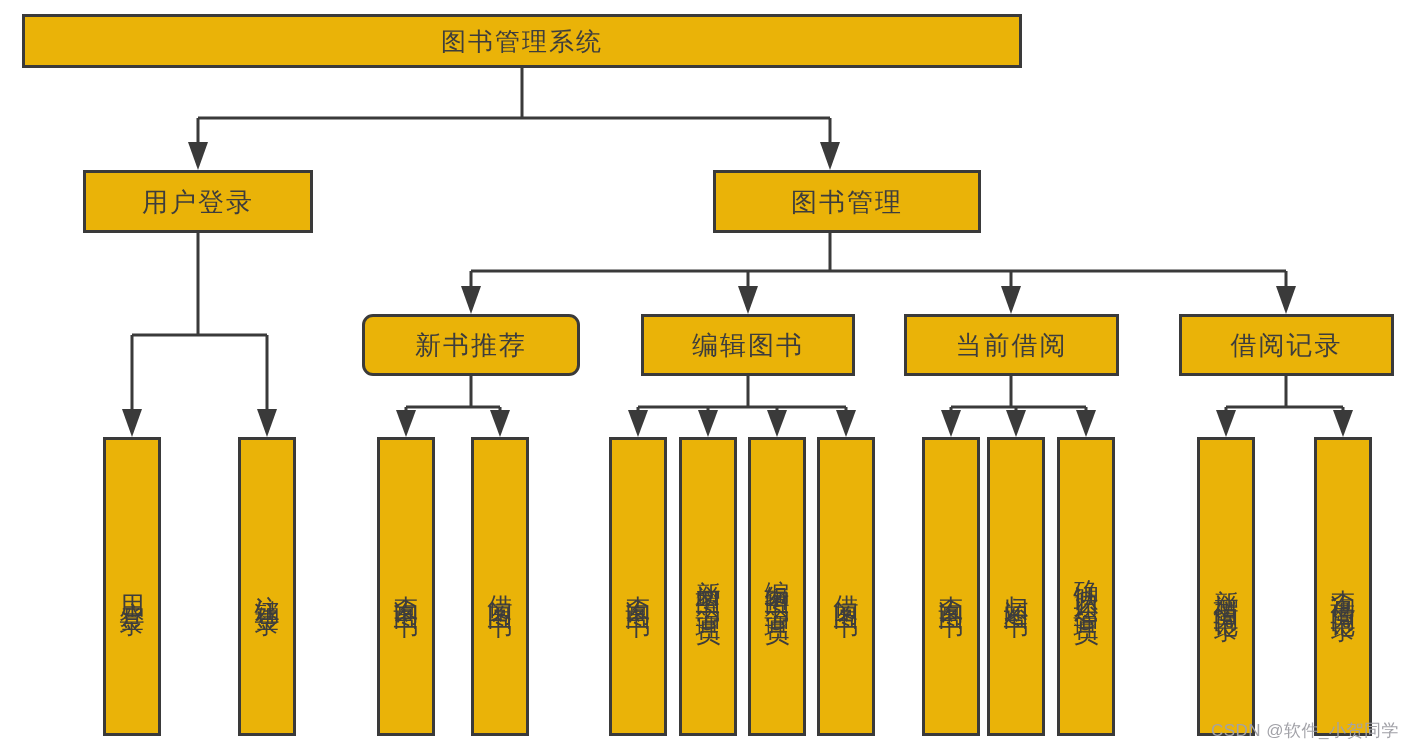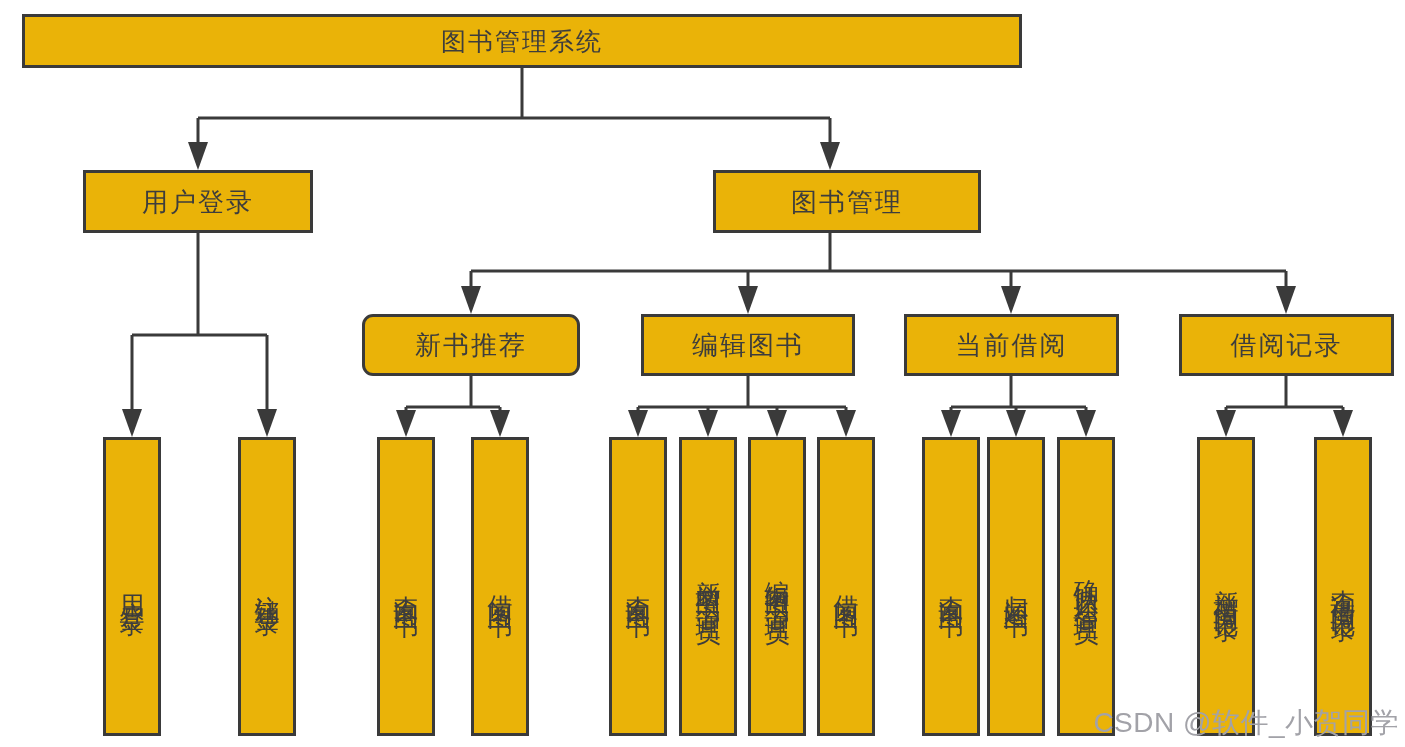--- a/index.html
+++ b/index.html
@@ -54,21 +54,21 @@
   .box.vbox .lbl {
     writing-mode: vertical-rl;
     text-orientation: mixed;
     font-size: 25px;
     letter-spacing: 6px;
   }
   .watermark {
     position: absolute;
     right: 6px;
     bottom: 5px;
-    font-size: 28px;
+    font-size: 17px;
     color: #a2a2a8;
     letter-spacing: 0.5px;
     white-space: nowrap;
   }
 </style>
 </head>
 <body>
 
 <div class="canvas">
 

